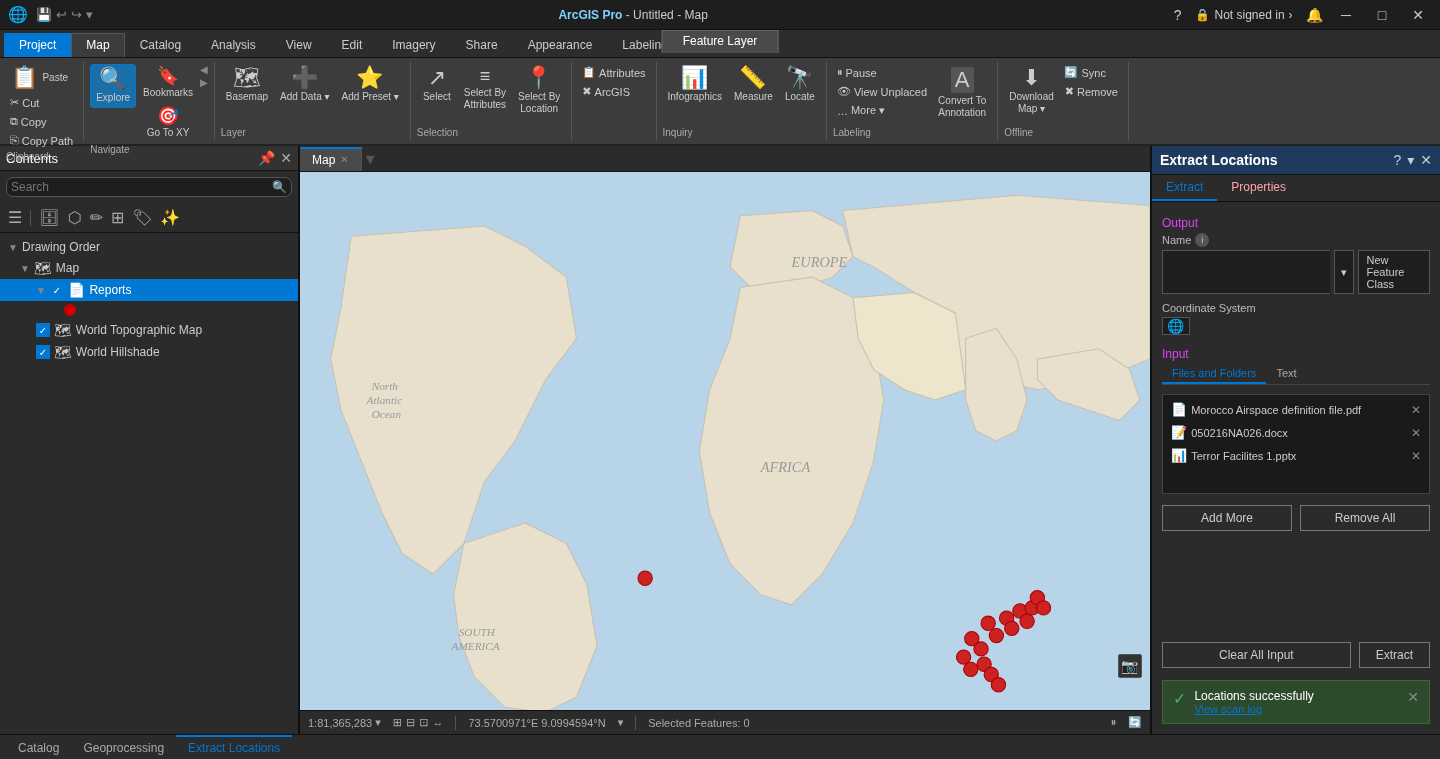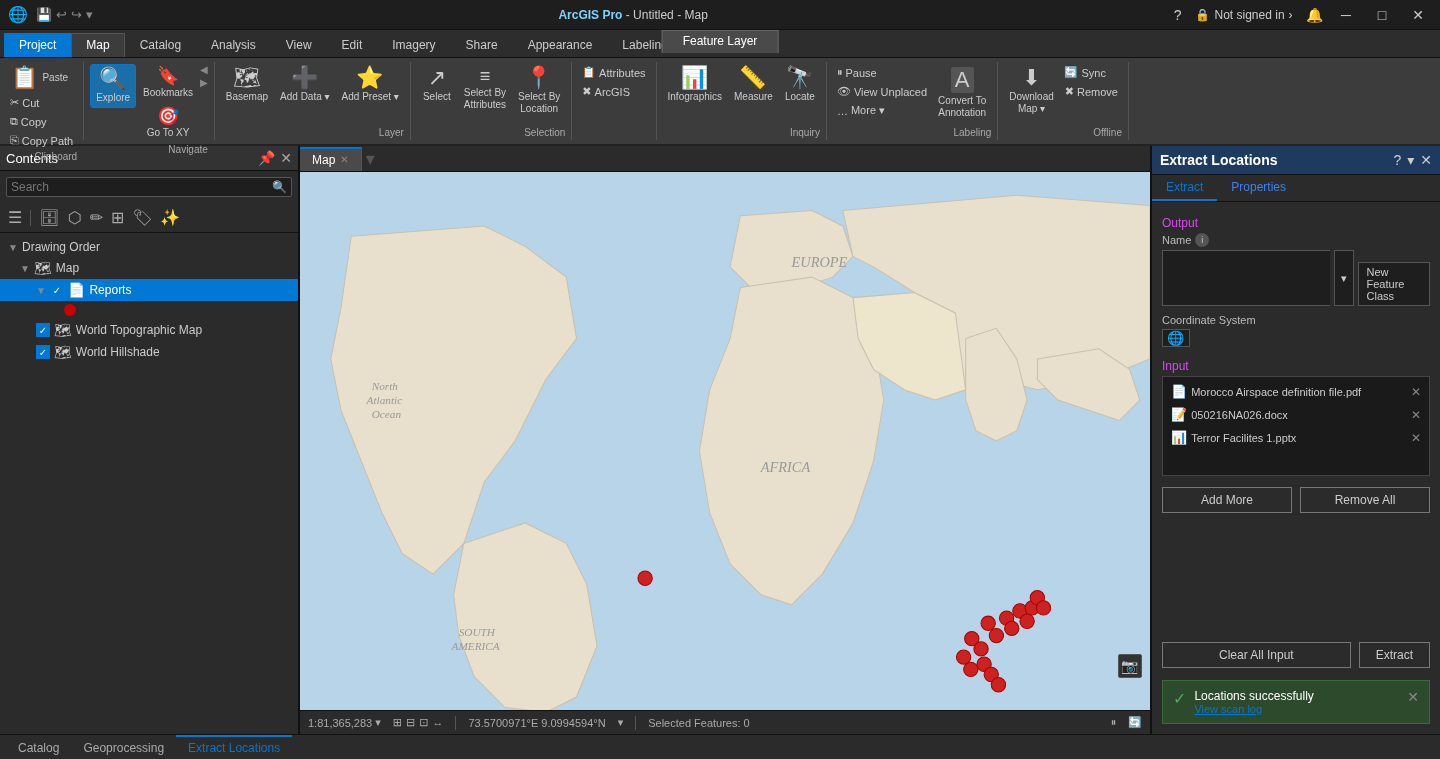--- a/index.html
+++ b/index.html
@@ -66,21 +66,21 @@
     }
     .ribbon-group-inner {
       display: flex;
       align-items: flex-start;
       gap: 2px;
       flex: 1;
     }
     .ribbon-group-label {
       font-size: 10px;
       color: #aaa;
-      text-align: right;
+      text-align: left;
       padding-top: 2px;
       white-space: nowrap;
     }
     .ribbon-btn {
       display: flex;
       flex-direction: column;
       align-items: center;
       justify-content: flex-start;
       padding: 3px 5px;
       cursor: pointer;
@@ -134,21 +134,21 @@
     #contents-header .title { font-size: 13px; color: #fff; font-weight: 500; }
     #contents-header .actions { display: flex; gap: 4px; }
     #contents-header .hbtn { background: none; border: none; color: #aaa; cursor: pointer; font-size: 14px; }
 
     #search-bar {
       display: flex;
       align-items: center;
       margin: 6px 6px;
       background: #1e1e1e;
       border: 1px solid #555;
-      border-radius: 2px;
+      border-radius: 7px;
       padding: 2px 4px;
     }
     #search-bar input {
       background: transparent;
       border: none;
       outline: none;
       color: #ccc;
       font-size: 12px;
       flex: 1;
     }
@@ -288,21 +288,21 @@
 
     #right-panel-tabs {
       display: flex;
       border-bottom: 1px solid #111;
       background: #2b2b2b;
     }
     .rpanel-tab {
       padding: 5px 14px;
       font-size: 12px;
       cursor: pointer;
-      color: #3b82f6;
+      color: #fca5a5;
       border-bottom: 2px solid transparent;
     }
     .rpanel-tab.active { color: #0078d4; border-bottom-color: #0078d4; }
 
     #right-panel-content {
       flex: 1;
       padding: 10px 10px;
       overflow-y: auto;
       display: flex;
       flex-direction: column;
@@ -857,31 +857,35 @@
     <div id="right-panel-content">
       <div class="field-group">
         <div class="input-section-label">Output</div>
         <div class="field-label">
           <span>Name</span>
           <span class="info-icon">i</span>
         </div>
         <div class="field-row">
           <input class="field-input" type="text" value="" style="">
           <button class="field-dropdown-btn">▾</button>
-          <span style="background:#1e1e1e; border:1px solid #555; padding:3px 8px; font-size:11px; color:#ccc; cursor:default;margin-top:12px;">New Feature Class</span>
+          <span style="background:#1e1e1e; border:1px solid #555; padding:3px 8px; font-size:11px; color:#ccc; cursor:default;">New Feature Class</span>
         </div>
       </div>
       <div class="field-group">
         <div class="field-label">Coordinate System</div>
         <div class="field-row">
           <button class="globe-btn">🌐</button>
         </div>
       </div>
       <div class="field-group">
         <div class="input-section-label">Input</div>
+        <div class="input-tabs">
+          <div class="input-tab active">Files and Folders</div>
+          <div class="input-tab">Text</div>
+        </div>
         <div class="file-list">
           <div class="file-item">
             <span class="file-icon pdf">📄</span>
             <span class="file-name">Morocco Airspace definition file.pdf</span>
             <span class="file-remove">✕</span>
           </div>
           <div class="file-item">
             <span class="file-icon word">📝</span>
             <span class="file-name">050216NA026.docx</span>
             <span class="file-remove">✕</span>

